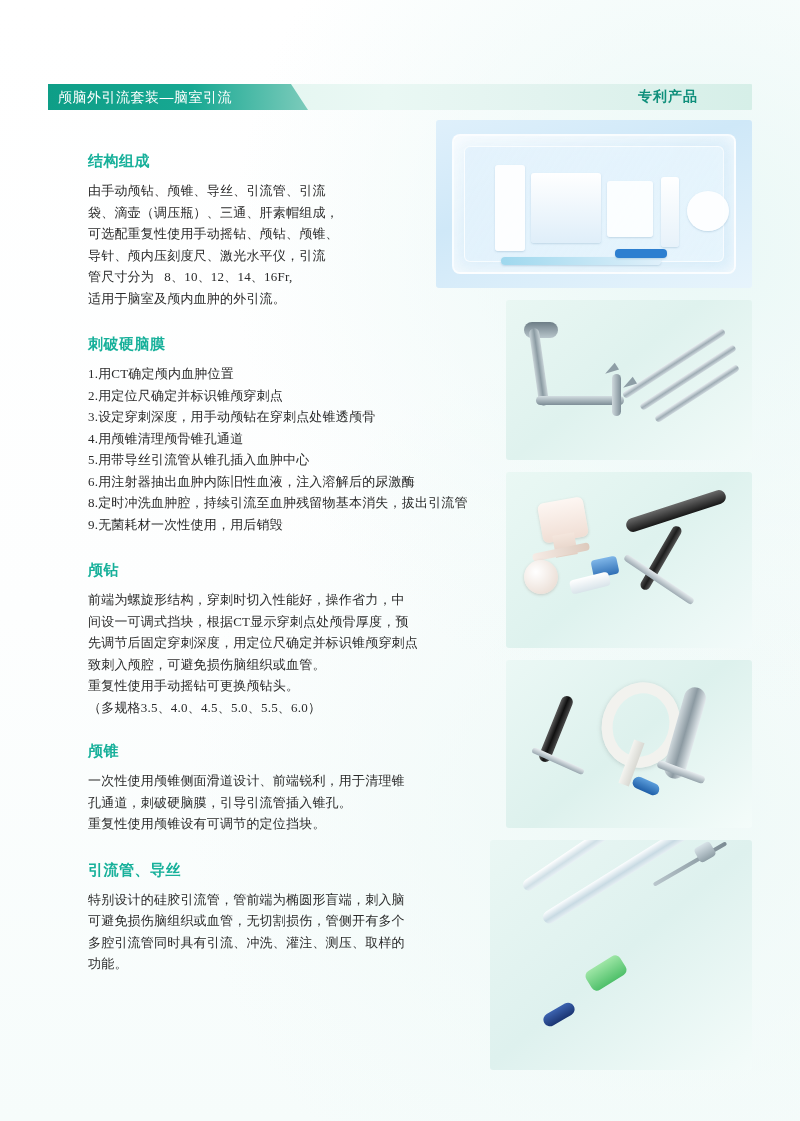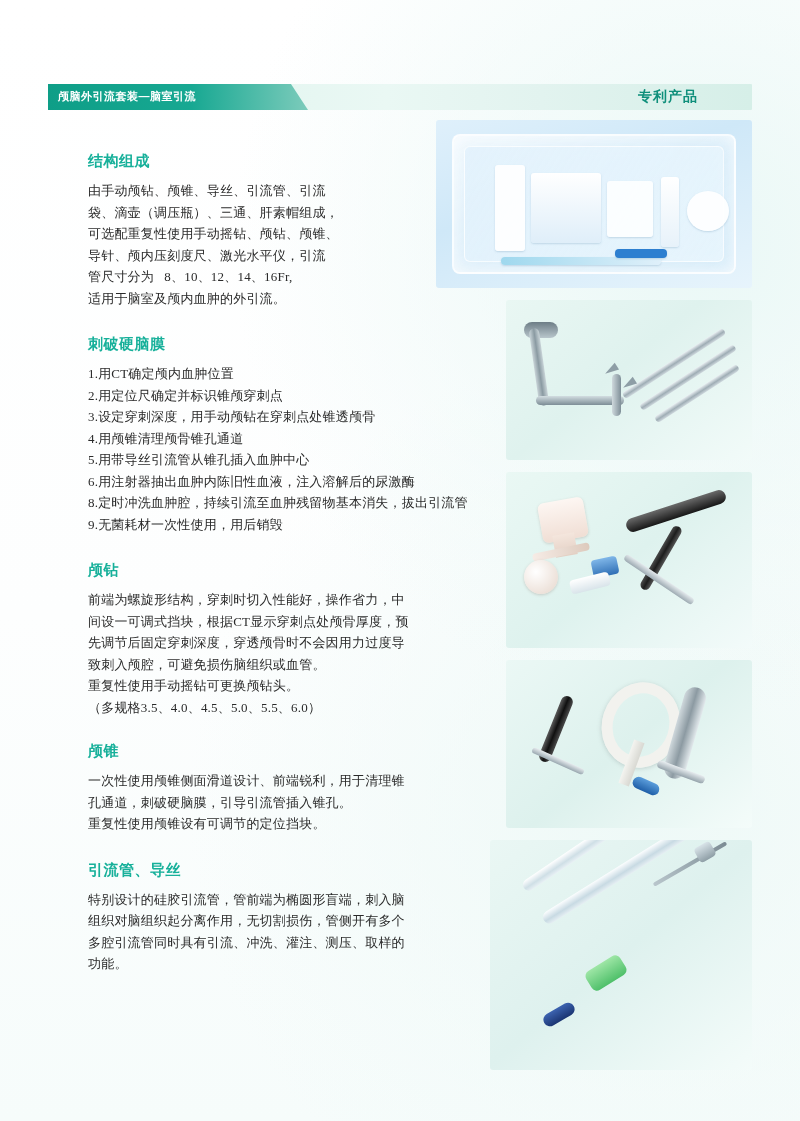--- a/index.html
+++ b/index.html
@@ -49,22 +49,22 @@
     width: 260px;
     height: 26px;
     background: linear-gradient(90deg, #0e9e87 0%, #17a892 55%, #7ccbbb 100%);
     clip-path: polygon(0 0, 243px 0, 260px 26px, 0 26px);
   }
   .header-tag span {
     position: absolute;
     left: 10px;
     top: 5px;
     color: #ffffff;
-    font-size: 11px;
-    font-weight: bold;
+    font-size: 14px;
+    font-weight: normal;
     letter-spacing: 0.5px;
     white-space: nowrap;
   }
   .header-right {
     position: absolute;
     right: 54px;
     top: 4px;
     color: #0f8f7b;
     font-size: 14px;
     font-weight: bold;
@@ -355,41 +355,41 @@
         <span class="line">8.定时冲洗血肿腔，持续引流至血肿残留物基本消失，拔出引流管</span>
         <span class="line">9.无菌耗材一次性使用，用后销毁</span>
       </div>
     </div>
 
     <div class="sec s3">
       <div class="sec-title">颅钻</div>
       <div class="sec-body">
         <span class="line">前端为螺旋形结构，穿刺时切入性能好，操作省力，中</span>
         <span class="line">间设一可调式挡块，根据CT显示穿刺点处颅骨厚度，预</span>
-        <span class="line">先调节后固定穿刺深度，穿透颅骨时不会因用力过度导</span>
+        <span class="line">先调节后固定穿刺深度，用定位尺确定并标识锥颅穿刺点</span>
         <span class="line">致刺入颅腔，可避免损伤脑组织或血管。</span>
         <span class="line">重复性使用手动摇钻可更换颅钻头。</span>
         <span class="line">（多规格3.5、4.0、4.5、5.0、5.5、6.0）</span>
       </div>
     </div>
 
     <div class="sec s4">
       <div class="sec-title">颅锥</div>
       <div class="sec-body">
         <span class="line">一次性使用颅锥侧面滑道设计、前端锐利，用于清理锥</span>
         <span class="line">孔通道，刺破硬脑膜，引导引流管插入锥孔。</span>
         <span class="line">重复性使用颅锥设有可调节的定位挡块。</span>
       </div>
     </div>
 
     <div class="sec s5">
       <div class="sec-title">引流管、导丝</div>
       <div class="sec-body">
         <span class="line">特别设计的硅胶引流管，管前端为椭圆形盲端，刺入脑</span>
-        <span class="line">组织对脑组织起分离作用，无切割损伤，管侧开有多个</span>
+        <span class="line">可避免损伤脑组织或血管，无切割损伤，管侧开有多个</span>
         <span class="line">多腔引流管同时具有引流、冲洗、灌注、测压、取样的</span>
         <span class="line">功能。</span>
       </div>
     </div>
 
   </div>
 
   <div class="photo p1">
     <div class="tray">
       <div class="tray-inner">

